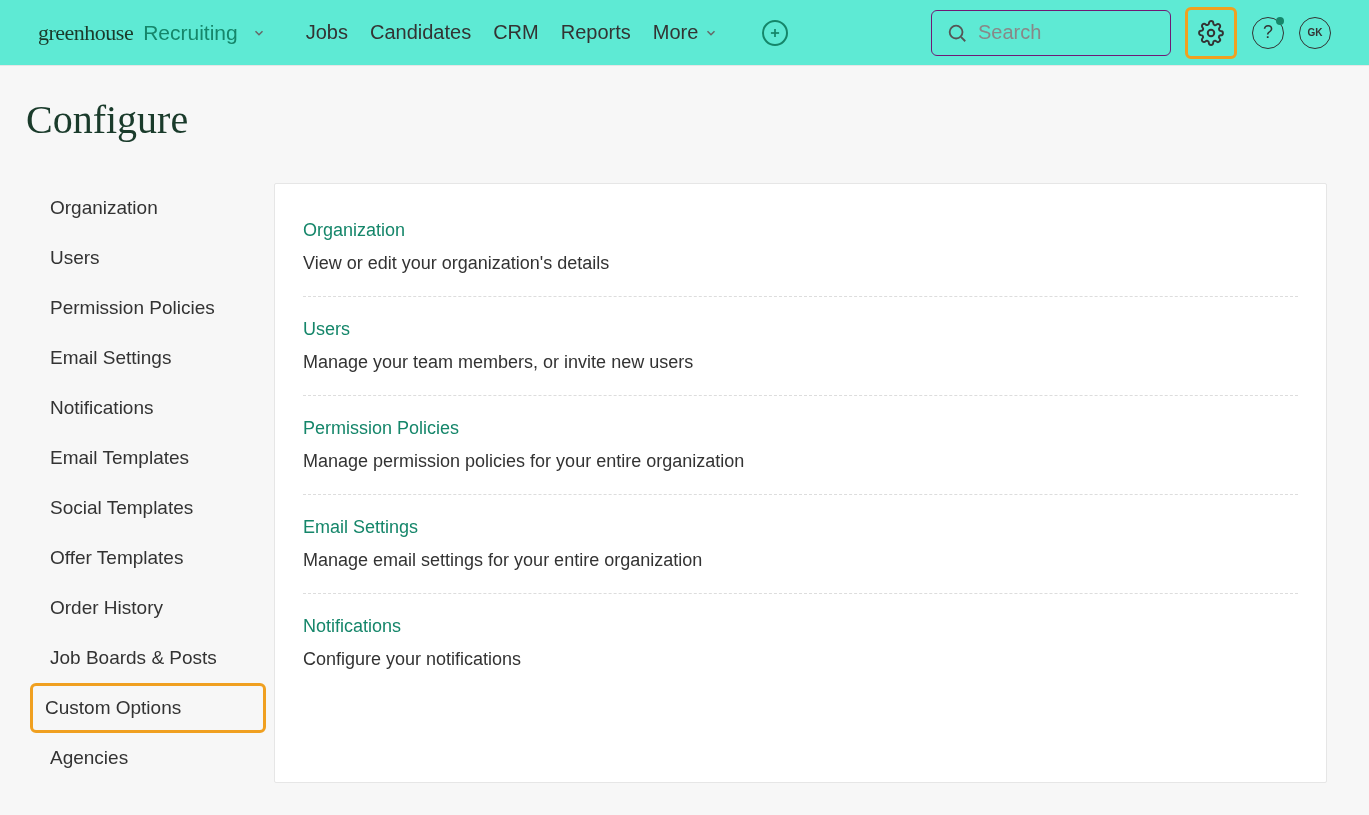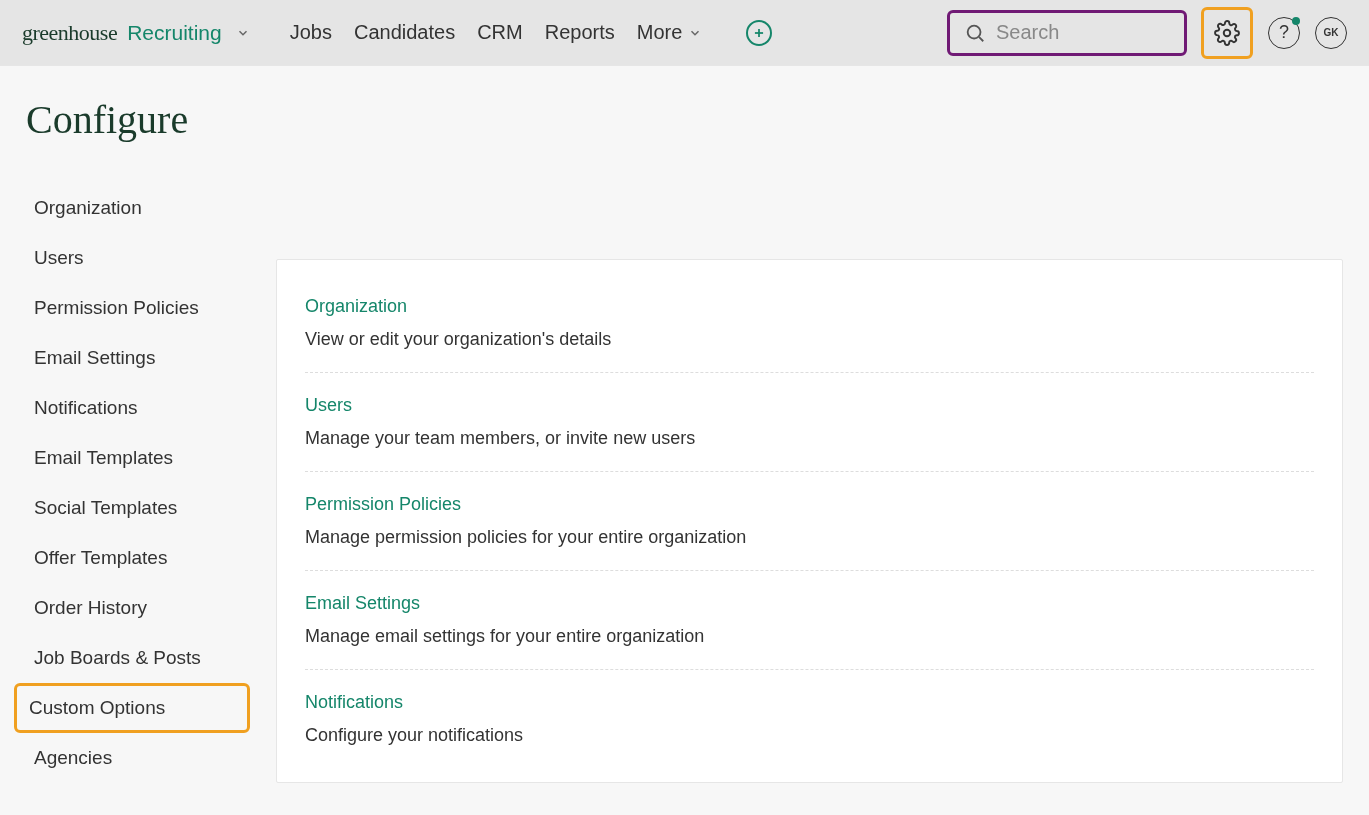--- a/index.html
+++ b/index.html
@@ -3,26 +3,26 @@
   <meta charset="utf-8">
   <style>
     * { box-sizing: border-box; margin: 0; padding: 0; }
     body {
       font-family: -apple-system, BlinkMacSystemFont, "Segoe UI", Helvetica, Arial, sans-serif;
       background: #f7f7f7;
       color: #333;
       width: 1369px;
     }
     .topbar {
-      background: #e5e5e5;
+      background: #5eead4;
       height: 66px;
       border-bottom: 1px solid #e6e6e6;
       display: flex;
       align-items: center;
-      padding: 0 22px;
+      padding: 0 38px;
     }
     .logo-area {
       display: flex;
       align-items: center;
       gap: 8px;
       margin-right: 40px;
     }
     .logo-text {
       font-family: Georgia, "Times New Roman", serif;
       font-size: 22px;
@@ -67,21 +67,21 @@
     }
     .topbar-right {
       margin-left: auto;
       display: flex;
       align-items: center;
       gap: 14px;
     }
     .search-wrap {
       display: flex;
       align-items: center;
-      border: 3px solid #701a75;
+      border: 1px solid #701a75;
       border-radius: 6px;
       padding: 6px 14px;
       width: 240px;
       height: 46px;
     }
     .search-wrap input {
       border: none;
       outline: none;
       font-size: 20px;
       color: #333;
@@ -137,23 +137,22 @@
     }
     .page-title {
       font-family: Georgia, "Times New Roman", serif;
       font-size: 40px;
       color: #1a3b2b;
       padding: 30px 26px 40px;
       font-weight: 400;
     }
     .content-area {
       display: flex;
-      padding: 0 26px;
-      gap: 30px;
-      align-items: flex-end;
+      padding: 0 42px;
+      gap: 12px;
     }
     .sidebar {
       width: 220px;
       flex-shrink: 0;
     }
     .side-item {
       font-size: 19px;
       color: #333;
       padding: 14px 8px;
       cursor: pointer;

